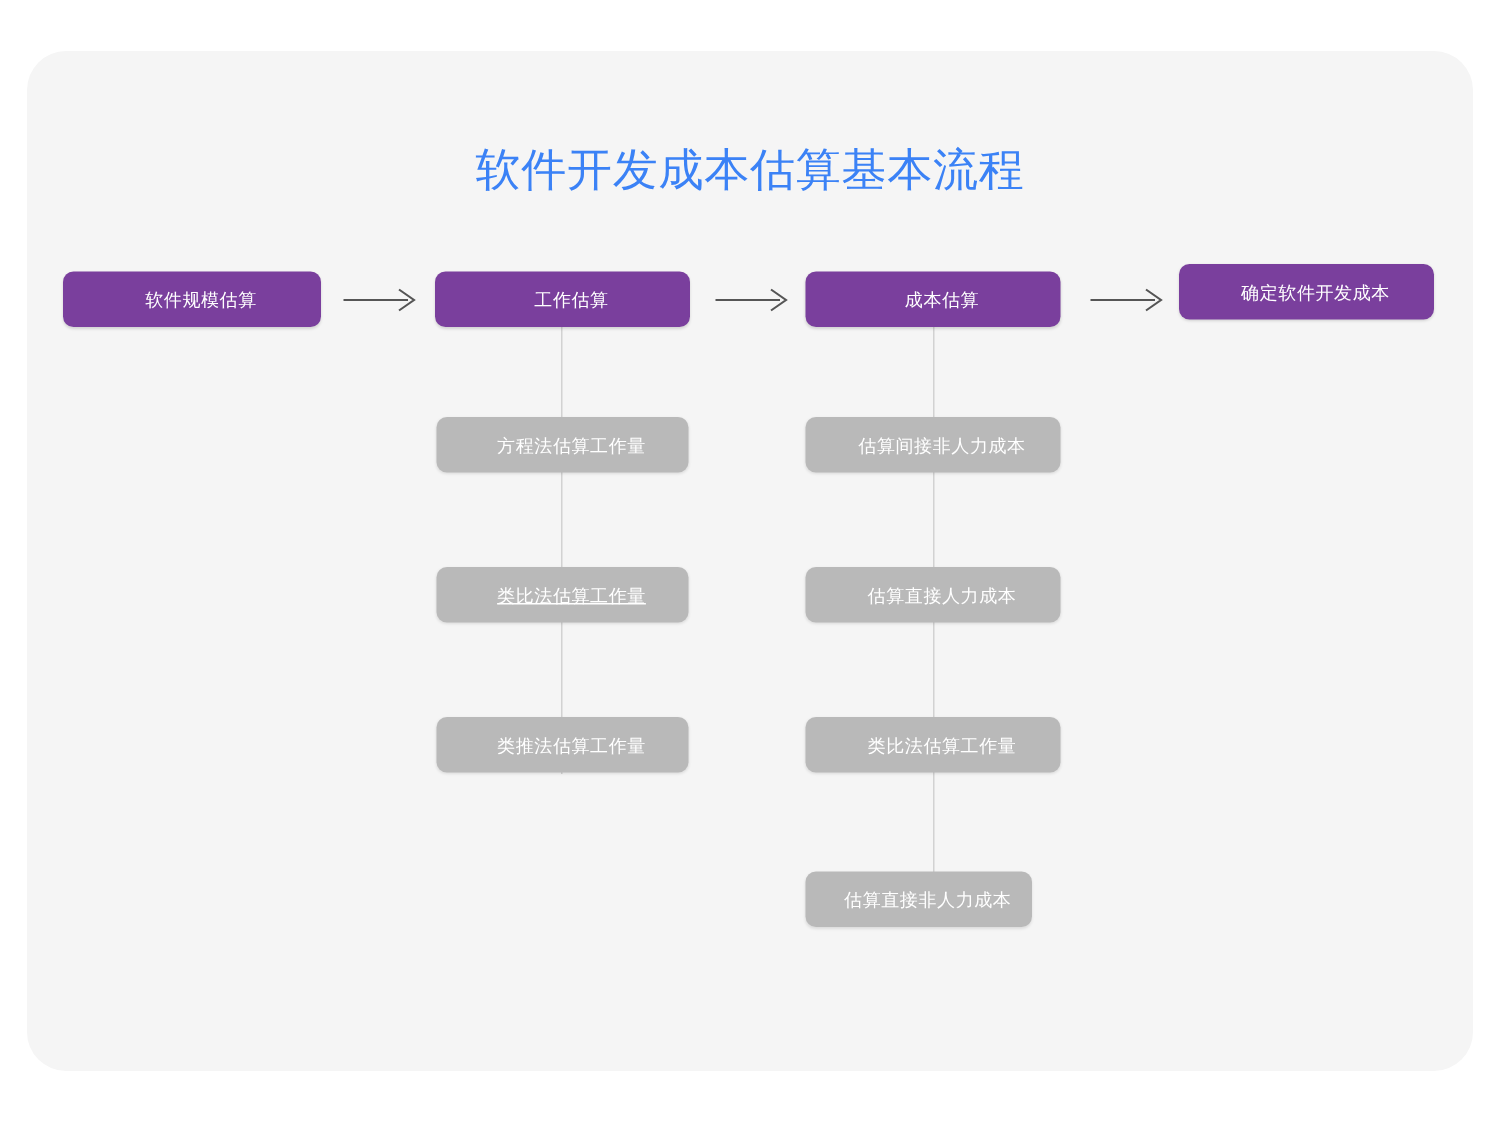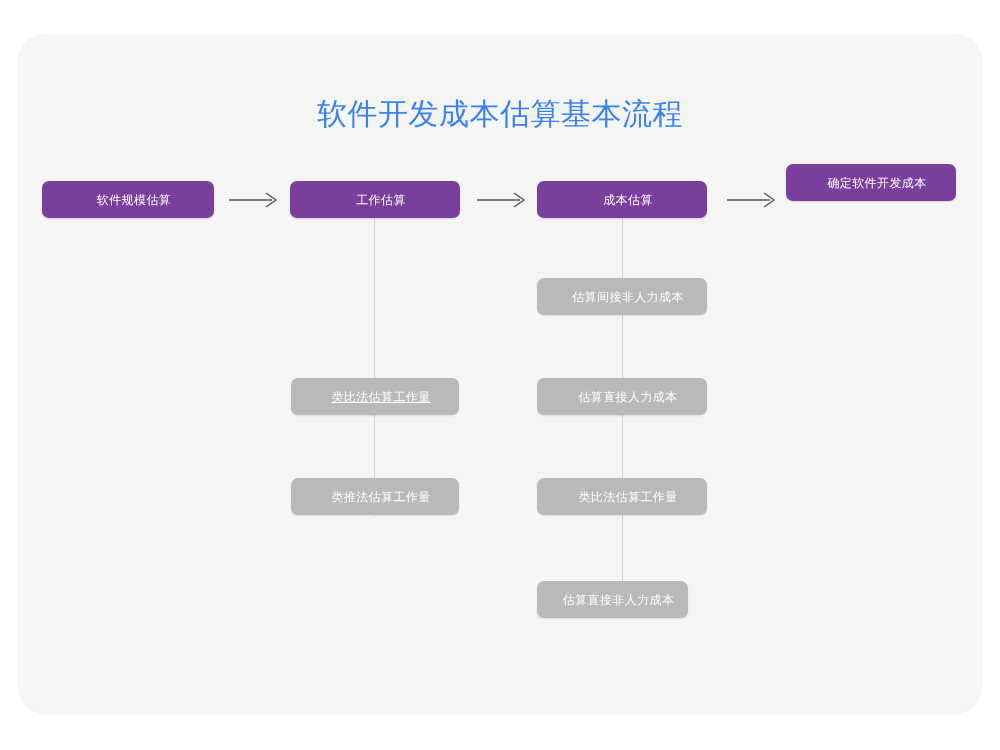--- a/index.html
+++ b/index.html
@@ -112,22 +112,23 @@
       <path d="M38 4 L48 11 L38 18" stroke="#555555" stroke-width="1.4" fill="none"></path>
     </svg>
   </div>
 
   <div class="node primary" style="left:42px; top:181px; width:172px; height:37px;">软件规模估算</div>
 
   <div class="node primary" style="left:290px; top:181px; width:170px; height:37px;">工作估算</div>
 
   <div class="node primary" style="left:537px; top:181px; width:170px; height:37px;">成本估算</div>
 
-  <div class="node primary" style="left:786px; top:164px; width:170px; height:37px;">确定软件开发成本</div>
+  <div class="node primary" style="left:786px; top:176px; width:170px; height:37px;">确定软件开发成本</div>
 
+  <div class="node sub" style="left:291px; top:278px; width:168px; height:37px;">方程法估算工作量</div>
 
   <div class="node sub" style="left:291px; top:378px; width:168px; height:37px;text-decoration:underline;">类比法估算工作量</div>
 
   <div class="node sub" style="left:291px; top:478px; width:168px; height:37px;">类推法估算工作量</div>
 
   <div class="node sub" style="left:537px; top:278px; width:170px; height:37px;">估算间接非人力成本</div>
 
   <div class="node sub" style="left:537px; top:378px; width:170px; height:37px;">估算直接人力成本</div>
 
   <div class="node sub" style="left:537px; top:478px; width:170px; height:37px;">类比法估算工作量</div>

